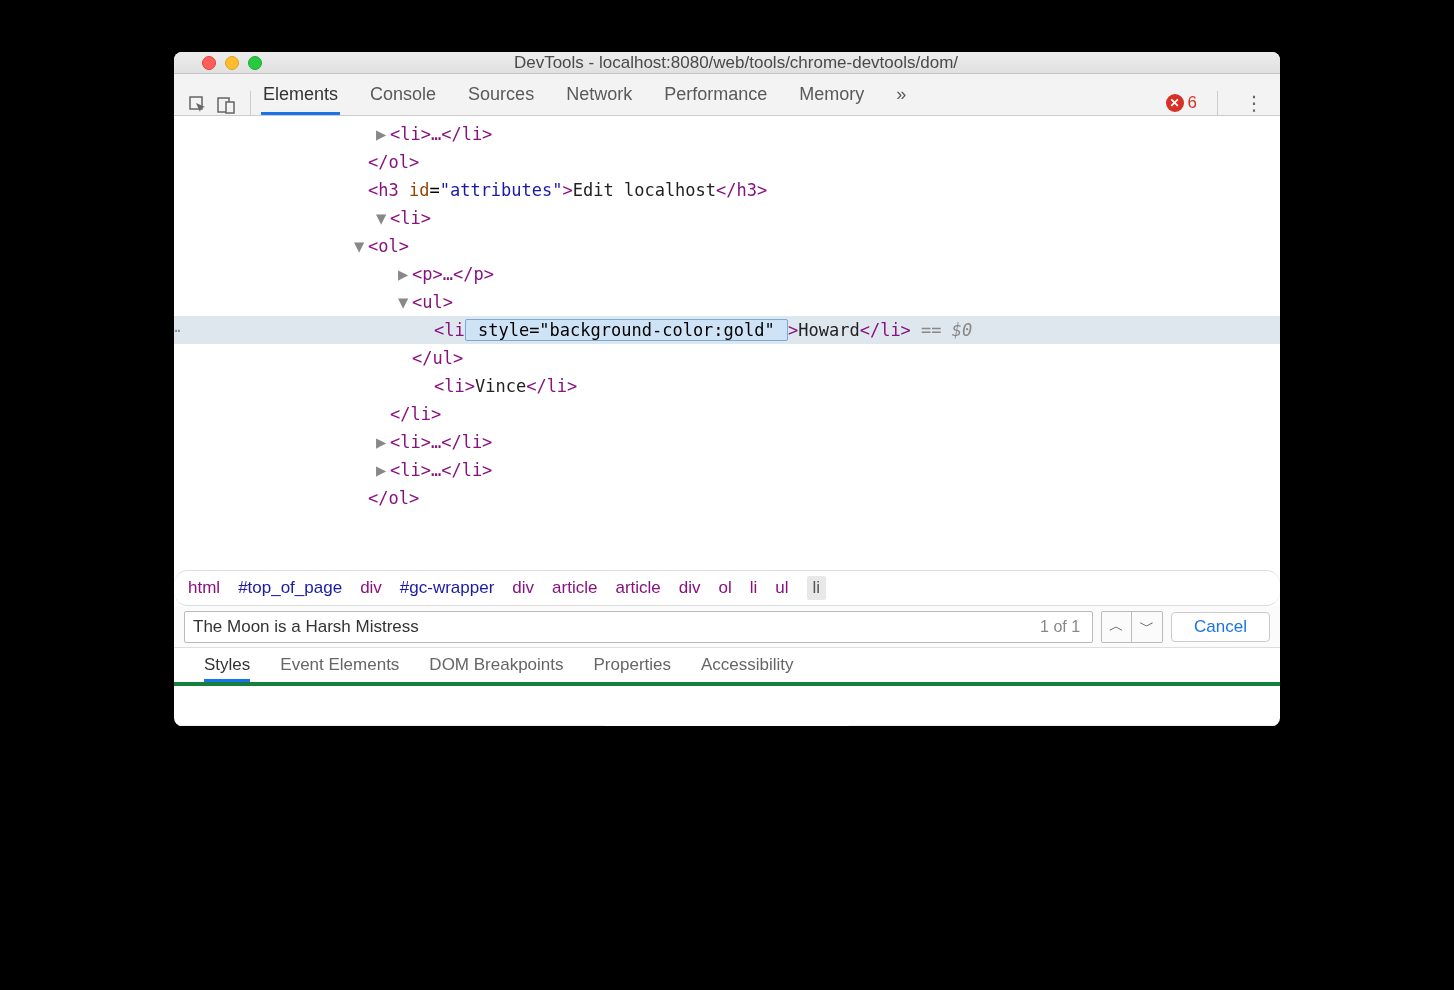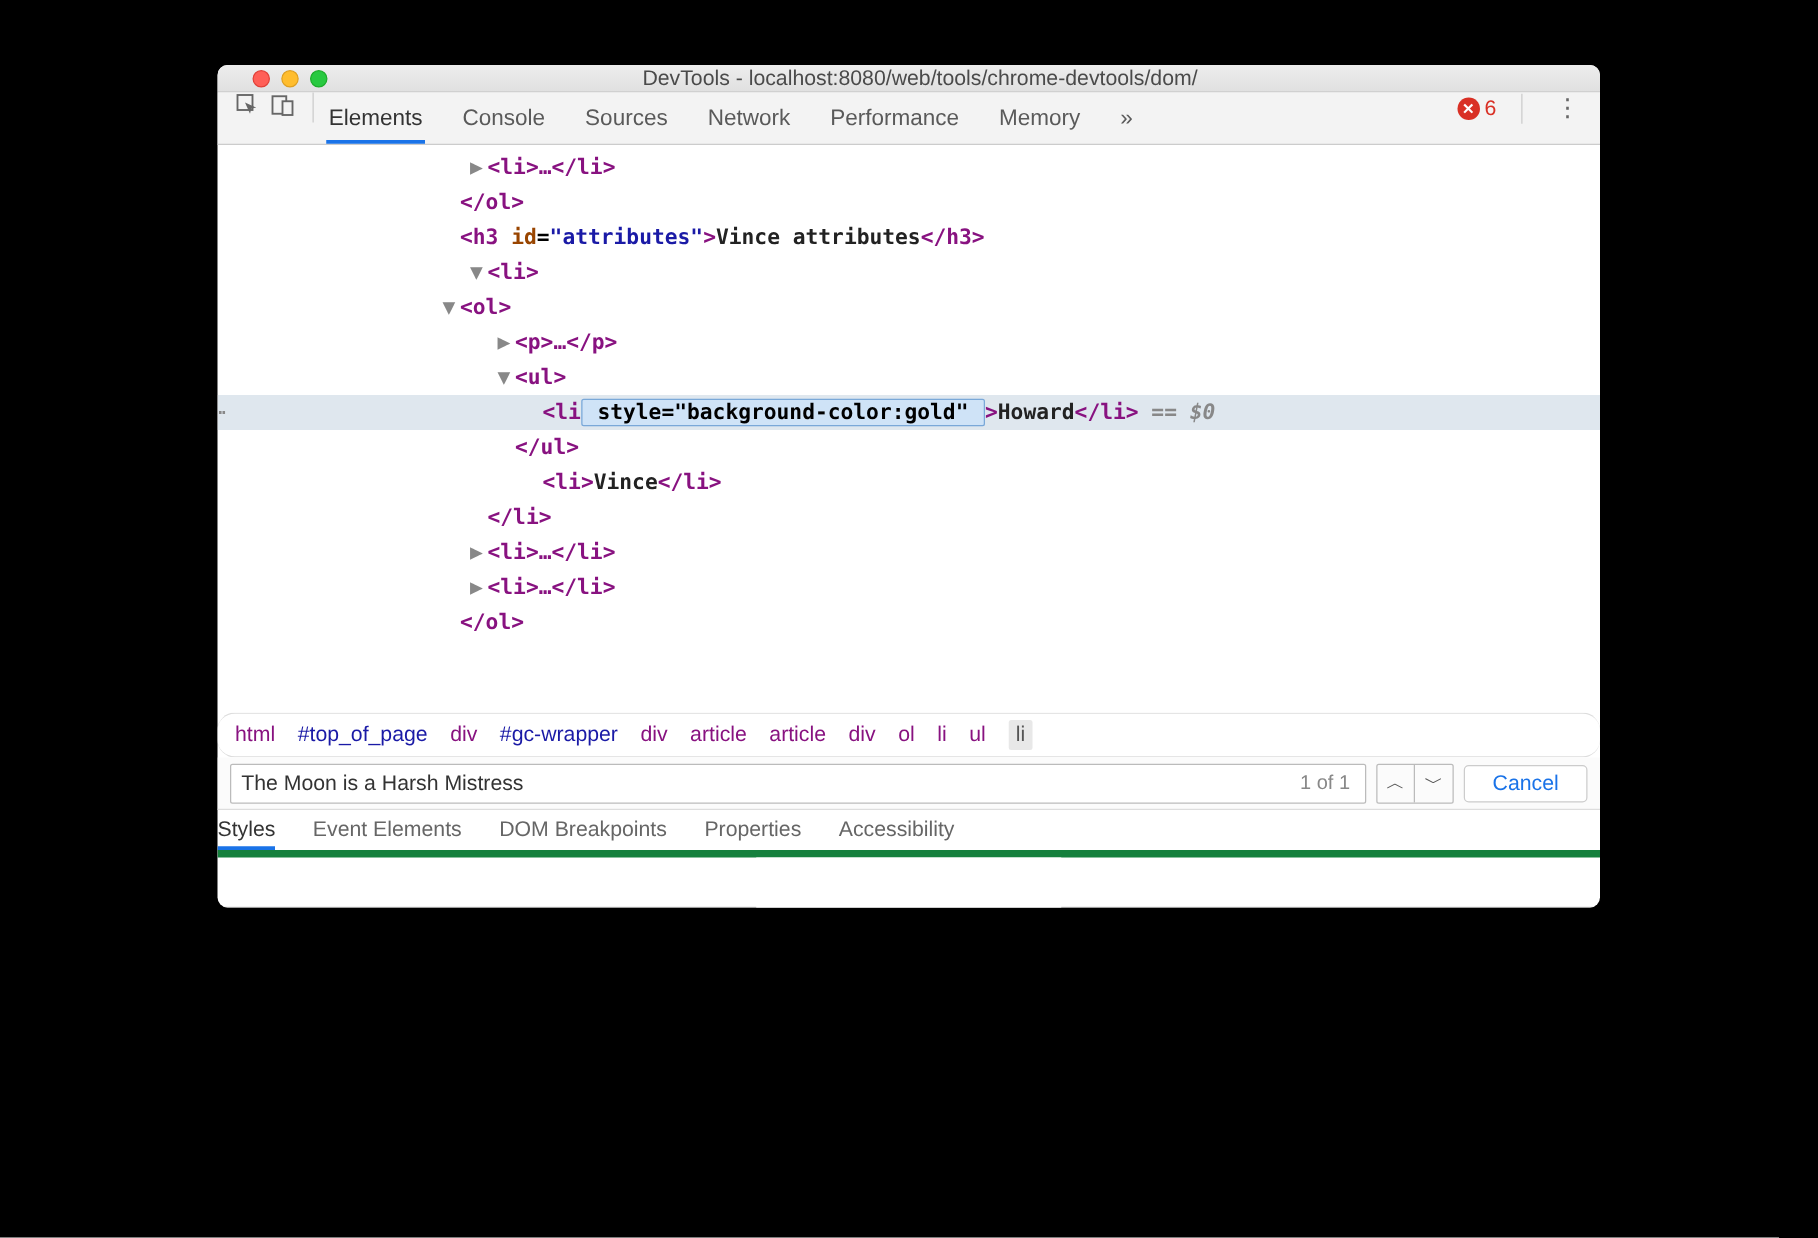--- a/index.html
+++ b/index.html
@@ -39,39 +39,39 @@
   .dot.close { background:#ff5f57; border:1px solid #e14038;}
   .dot.min   { background:#ffbd2e; border:1px solid #dfa022;}
   .dot.max   { background:#28c940; border:1px solid #1dad2b;}
   .title-text { flex:1; text-align:center; font-size:17px; color:#4a4a4a; padding-right:60px;}
   
   .toolbar {
     height: 42px;
     background:#f3f3f3;
     border-bottom:1px solid #ccc;
     display:flex;
-    align-items:flex-start;
+    align-items:flex-end;
     padding: 0 10px;
     font-size:18px;
     color:#5a5a5a;
     flex-shrink:0;
   }
   .toolbar .icon-btn { width:28px; display:flex; justify-content:center; align-items:center; color:#666; cursor:pointer; }
   .toolbar .sep { width:1px; height:24px; background:#ccc; margin:0 10px; }
   .tabs { display:flex; gap:28px; align-items:center; height:100%; }
   .tabs .tab { cursor:pointer; padding: 0 2px; height:100%; display:flex; align-items:center; }
   .tabs .tab.active { color:#333; border-bottom: 3px solid #1a73e8; padding-top:3px; }
   .tb-right { margin-left:auto; display:flex; align-items:center; gap:10px; }
   .err-badge { display:flex; align-items:center; gap:4px; color:#d93025; font-size:17px; }
   .err-badge .circ { width:18px;height:18px;border-radius:50%;background:#d93025;color:#fff;display:flex;align-items:center;justify-content:center;font-size:12px;font-weight:bold;}
   .kebab { font-size:20px; color:#666; cursor:pointer; padding:0 6px;}
   
   .dom-pane { flex:1; overflow:hidden; position:relative; font-family: Menlo, Consolas, monospace; font-size:17px; line-height:28px; }
   .dom-inner { padding: 4px 0 0 0; }
-  .row { white-space: pre; padding-left: 16px; font-weight: bold; }
+  .row { white-space: pre; padding-left: 16px; }
   .row.selected { background:#dfe7ee; position:relative;}
   .row.selected::before { content:"⋯"; position:absolute; left:-2px; color:#888; font-size:14px; }
   .caret { display:inline-block; width:14px; color:#888; user-select:none; }
   .tag { color:#881280; }
   .attr-name { color:#994500; }
   .attr-value { color:#1a1aa6; }
   .txt { color:#222; }
   .eq0 { color:#888; font-style:italic; }
   .attr-edit { background:#cfe3f7; border:1px solid #7aa8d8; padding:0 2px; border-radius:2px;} 
   
@@ -93,22 +93,22 @@
     border-radius:2px; height:32px; padding:0 8px; font-size:17px;
   }
   .search-input-wrap input { flex:1; border:none; outline:none; font-size:17px; font-family:inherit; color:#333;}
   .search-count { color:#888; font-size:16px; padding:0 4px;}
   .arrow-btns { border:1px solid #bbb; border-radius:2px; display:flex; height:32px;}
   .arrow-btns .ab { width:30px; display:flex;align-items:center;justify-content:center;color:#555;cursor:pointer;font-size:15px;}
   .arrow-btns .ab:first-child { border-right:1px solid #bbb;}
   .cancel-btn { border:1px solid #ccc; background:#fff; color:#1a73e8; padding:4px 22px; border-radius:4px; font-size:17px; cursor:pointer;}
   
   .subtabs {
-    height:38px; border-bottom:6px solid #15803d; display:flex; align-items:center;
-    padding:0 0; gap:30px; font-size:17px; color:#666; flex-shrink:0;
+    height:38px; border-bottom:4px solid #15803d; display:flex; align-items:center;
+    padding:0 30px; gap:30px; font-size:17px; color:#666; flex-shrink:0;
   }
   .subtabs .stab { cursor:pointer; height:100%; display:flex; align-items:center; }
   .subtabs .stab.active { color:#333; border-bottom:3px solid #1a73e8; padding-top:3px;}
   
   .filterbar {
     height:40px; display:flex; align-items:center; font-size:17px; flex-shrink:0;
     border-bottom:1px solid #eee;
     flex-direction:column;
   }
   .filter-input { flex:0 0 540px; border:none; outline:none; padding:0 10px; color:#666; font-style:italic; font-size:17px; font-family:inherit;}
@@ -161,21 +161,21 @@
       </div>
       <div class="sep"></div>
       <div class="kebab">⋮</div>
     </div>
   </div>
 
   <div class="dom-pane">
     <div class="dom-inner" id="dom-inner">
         <div class="row" style="padding-left: 202px;"><span class="caret">▶</span><span class="tag">&lt;li&gt;…&lt;/li&gt;</span></div>
         <div class="row" style="padding-left: 180px;"><span class="caret"> </span><span class="tag">&lt;/ol&gt;</span></div>
-        <div class="row" style="padding-left: 180px;"><span class="caret"> </span><span class="tag">&lt;h3 </span><span class="attr-name">id</span><span>=</span><span class="attr-value">"attributes"</span><span class="tag">&gt;</span><span class="txt">Vince attributes</span><span class="tag">&lt;/h3&gt;</span></div>
+        <div class="row" style="padding-left: 180px;"><span class="caret"> </span><span class="tag">&lt;h3 </span><span class="attr-name">id</span><span>=</span><span class="attr-value">"attributes"</span><span class="tag">&gt;</span><span class="txt">Edit localhost</span><span class="tag">&lt;/h3&gt;</span></div>
         <div class="row" style="padding-left: 202px;"><span class="caret">▼</span><span class="tag">&lt;li&gt;</span></div>
         <div class="row" style="padding-left: 180px;"><span class="caret">▼</span><span class="tag">&lt;ol&gt;</span></div>
         <div class="row" style="padding-left: 224px;"><span class="caret">▶</span><span class="tag">&lt;p&gt;…&lt;/p&gt;</span></div>
         <div class="row" style="padding-left: 224px;"><span class="caret">▼</span><span class="tag">&lt;ul&gt;</span></div>
         <div class="row selected" style="padding-left: 246px;"><span class="caret"> </span><span class="tag">&lt;li</span><span class="attr-edit"> style="background-color:gold" </span><span class="tag">&gt;</span><span class="txt">Howard</span><span class="tag">&lt;/li&gt;</span><span class="eq0"> == $0</span></div>
         <div class="row" style="padding-left: 224px;"><span class="caret"> </span><span class="tag">&lt;/ul&gt;</span></div>
         <div class="row" style="padding-left: 246px;"><span class="caret"> </span><span class="tag">&lt;li</span><span class="tag">&gt;</span><span class="txt">Vince</span><span class="tag">&lt;/li&gt;</span></div>
         <div class="row" style="padding-left: 202px;"><span class="caret"> </span><span class="tag">&lt;/li&gt;</span></div>
         <div class="row" style="padding-left: 202px;"><span class="caret">▶</span><span class="tag">&lt;li&gt;…&lt;/li&gt;</span></div>
         <div class="row" style="padding-left: 202px;"><span class="caret">▶</span><span class="tag">&lt;li&gt;…&lt;/li&gt;</span></div>

